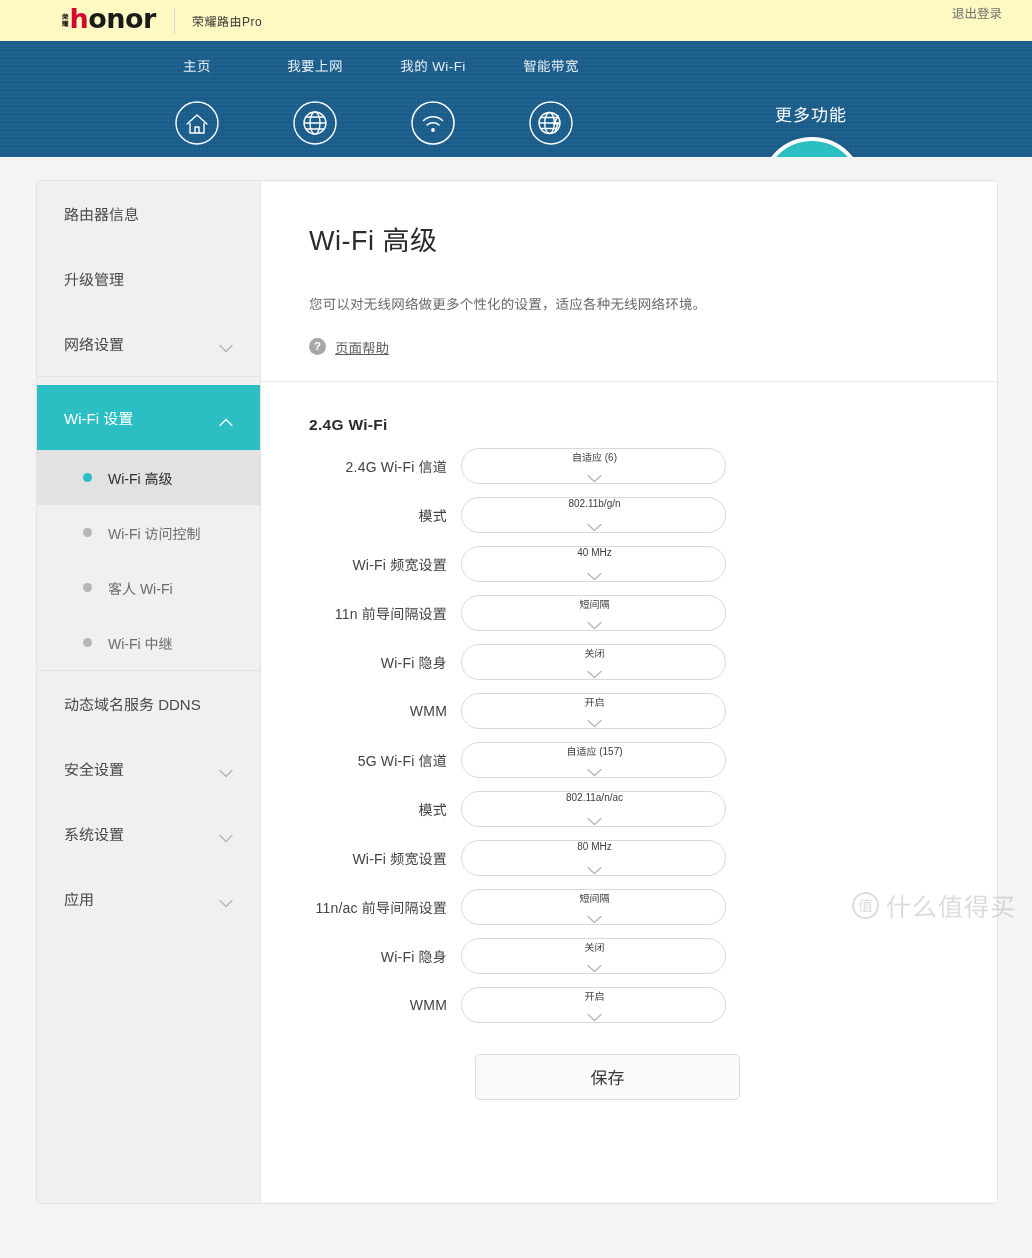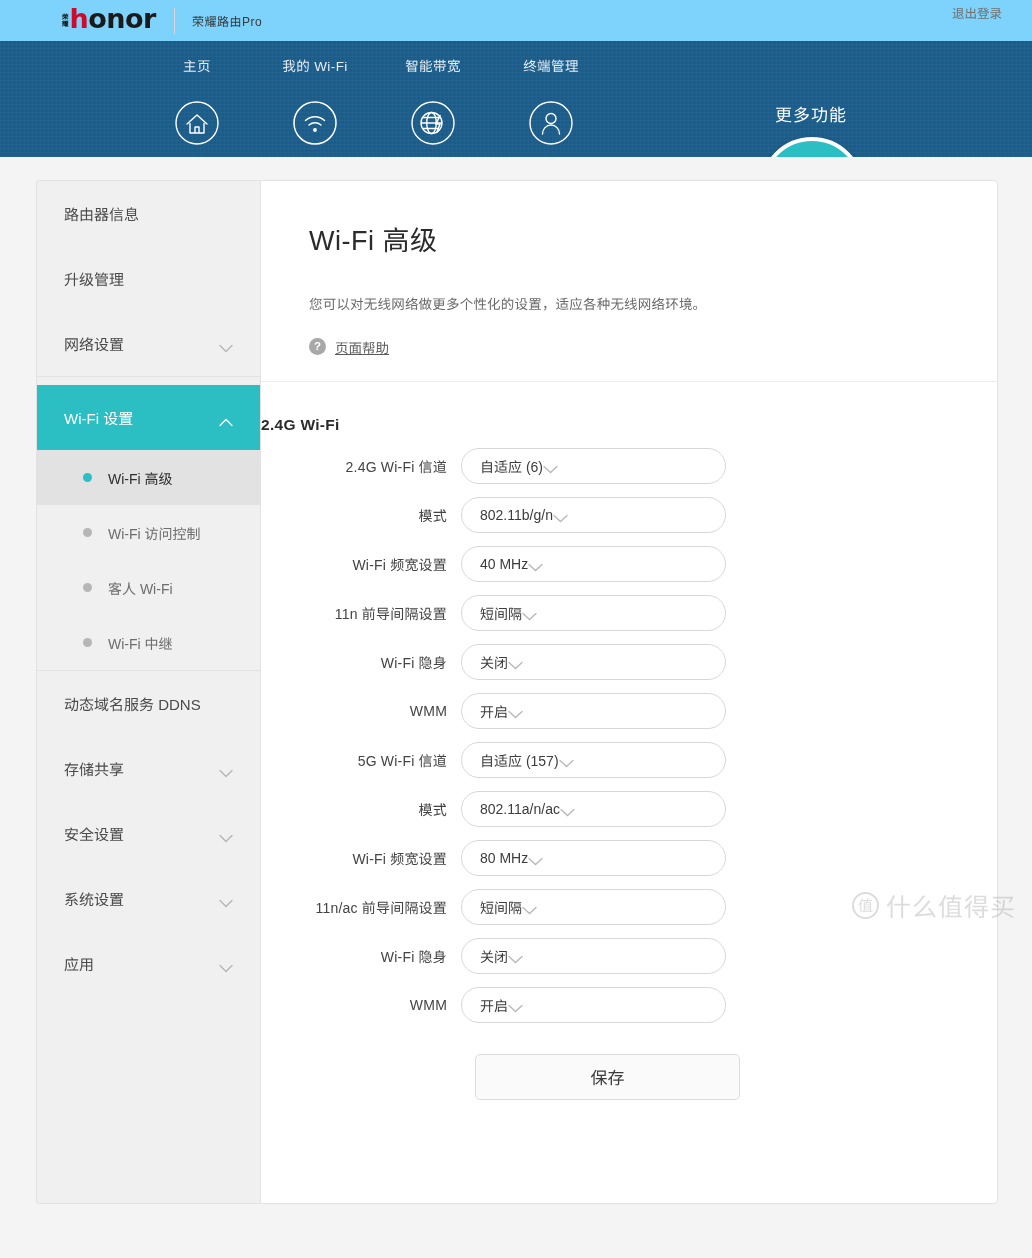--- a/index.html
+++ b/index.html
@@ -13,21 +13,21 @@
     font-family: "Liberation Sans", "DejaVu Sans", sans-serif;
     background: #f4f4f4;
     color: #333;
     position: relative;
   }
 
   
   .brandbar {
     position: relative;
     height: 41px;
-    background: #7dd3fc;
+    background: #fef9c3;
     display: flex;
     align-items: center;
     padding: 0 0 0 62px;
   }
   .logo-wrap {
     display: flex;
     align-items: center;
     height: 41px;
     margin-top: -4px;
   }
@@ -278,20 +278,21 @@
     font-size: 13.5px;
     color: #5c5c5c;
     text-decoration: underline;
   }
 
   .form-area { padding: 34px 0 0 0; }
   .section-title {
     font-size: 15.5px;
     font-weight: bold;
     color: #2b2b2b;
+    padding-left: 48px;
     margin-bottom: 14px;
     letter-spacing: .3px;
   }
   .section-title.second { margin-top: 31px; }
 
   .field-row {
     display: flex;
     align-items: center;
     margin-bottom: 13px;
   }
@@ -305,26 +306,27 @@
     letter-spacing: .2px;
   }
   .select-box {
     width: 265px;
     height: 36px;
     border: 1px solid #d8d8d8;
     border-radius: 18px;
     background: #ffffff;
     display: flex;
     align-items: center;
-    justify-content: flex-start;
+    justify-content: space-between;
     padding: 0 16px 0 18px;
-    font-size: 14px;
+    font-size: 10px;
     color: #3c3c3c;
     cursor: pointer;
     user-select: none;
+    flex-direction: column;
   }
   .select-box .sel-chev {
     width: 15px; height: 9px;
     flex: none;
     opacity: .6;
   }
 
   .save-row {
     margin-top: 31px;
     padding-left: 214px;
@@ -391,20 +393,31 @@
       <span class="nav-icon">
         <svg viewBox="0 0 46 46" width="46" height="46" fill="none" stroke="#ffffff" stroke-width="1.4">
           <circle cx="23" cy="23" r="21"></circle>
           <path d="M13 24 L23 15 L33 24" stroke-linecap="round" stroke-linejoin="round"></path>
           <path d="M16 23 V33 H30 V23" stroke-linejoin="round"></path>
           <path d="M21 33 V27 H25 V33" stroke-linejoin="round"></path>
         </svg>
       </span>
     </a>
 
+    <a class="nav-item">
+      <span class="nav-label">我要上网</span>
+      <span class="nav-icon">
+        <svg viewBox="0 0 46 46" width="46" height="46" fill="none" stroke="#ffffff" stroke-width="1.4">
+          <circle cx="23" cy="23" r="21"></circle>
+          <circle cx="23" cy="23" r="11"></circle>
+          <ellipse cx="23" cy="23" rx="5" ry="11"></ellipse>
+          <path d="M12 23 H34 M14 17 H32 M14 29 H32"></path>
+        </svg>
+      </span>
+    </a>
 
     <a class="nav-item">
       <span class="nav-label">我的 Wi-Fi</span>
       <span class="nav-icon">
         <svg viewBox="0 0 46 46" width="46" height="46" fill="none" stroke="#ffffff" stroke-width="1.5">
           <circle cx="23" cy="23" r="21"></circle>
           <path d="M13.5 20.5 A14 14 0 0 1 32.5 20.5" stroke-linecap="round"></path>
           <path d="M17 25 A9 9 0 0 1 29 25" stroke-linecap="round"></path>
           <circle cx="23" cy="30" r="1.9" fill="#ffffff" stroke="none"></circle>
         </svg>
@@ -417,30 +430,20 @@
         <svg viewBox="0 0 46 46" width="46" height="46" fill="none" stroke="#ffffff" stroke-width="1.4">
           <circle cx="23" cy="23" r="21"></circle>
           <circle cx="21.5" cy="23" r="10.5"></circle>
           <ellipse cx="21.5" cy="23" rx="4.8" ry="10.5"></ellipse>
           <path d="M11 23 H32 M13 17.5 H30 M13 28.5 H28"></path>
           <path d="M30 15.5 L26 24 H30 L27 32" stroke-linejoin="round" stroke-linecap="round" stroke-width="1.6"></path>
         </svg>
       </span>
     </a>
 
-    <a class="nav-item">
-      <span class="nav-label">终端管理</span>
-      <span class="nav-icon">
-        <svg viewBox="0 0 46 46" width="46" height="46" fill="none" stroke="#ffffff" stroke-width="1.4">
-          <circle cx="23" cy="23" r="21"></circle>
-          <circle cx="23" cy="18.5" r="5"></circle>
-          <path d="M14.5 34 A8.5 9 0 0 1 31.5 34" stroke-linecap="round"></path>
-        </svg>
-      </span>
-    </a>
 
   </div>
 
   <div class="more-wrap">
     <div class="more-label">更多功能</div>
     <div class="more-btn">
       <span></span>
       <span></span>
       <span></span>
     </div>
@@ -496,28 +499,20 @@
         <span class="dot"></span>
         <span>Wi-Fi 中继</span>
       </div>
 
       <div class="side-sep"></div>
 
       <div class="side-item ddns">
         <span>动态域名服务 DDNS</span>
       </div>
 
-      <div class="side-item">
-        <span>存储共享</span>
-        <span class="chev">
-          <svg viewBox="0 0 14 9" width="14" height="9" fill="none" stroke="#aaaaaa" stroke-width="1.3">
-              <path d="M1 1.5 L7 7.5 L13 1.5" stroke-linecap="round"></path>
-            </svg>
-        </span>
-      </div>
 
       <div class="side-item">
         <span>安全设置</span>
         <span class="chev">
           <svg viewBox="0 0 14 9" width="14" height="9" fill="none" stroke="#aaaaaa" stroke-width="1.3">
               <path d="M1 1.5 L7 7.5 L13 1.5" stroke-linecap="round"></path>
             </svg>
         </span>
       </div>
 

